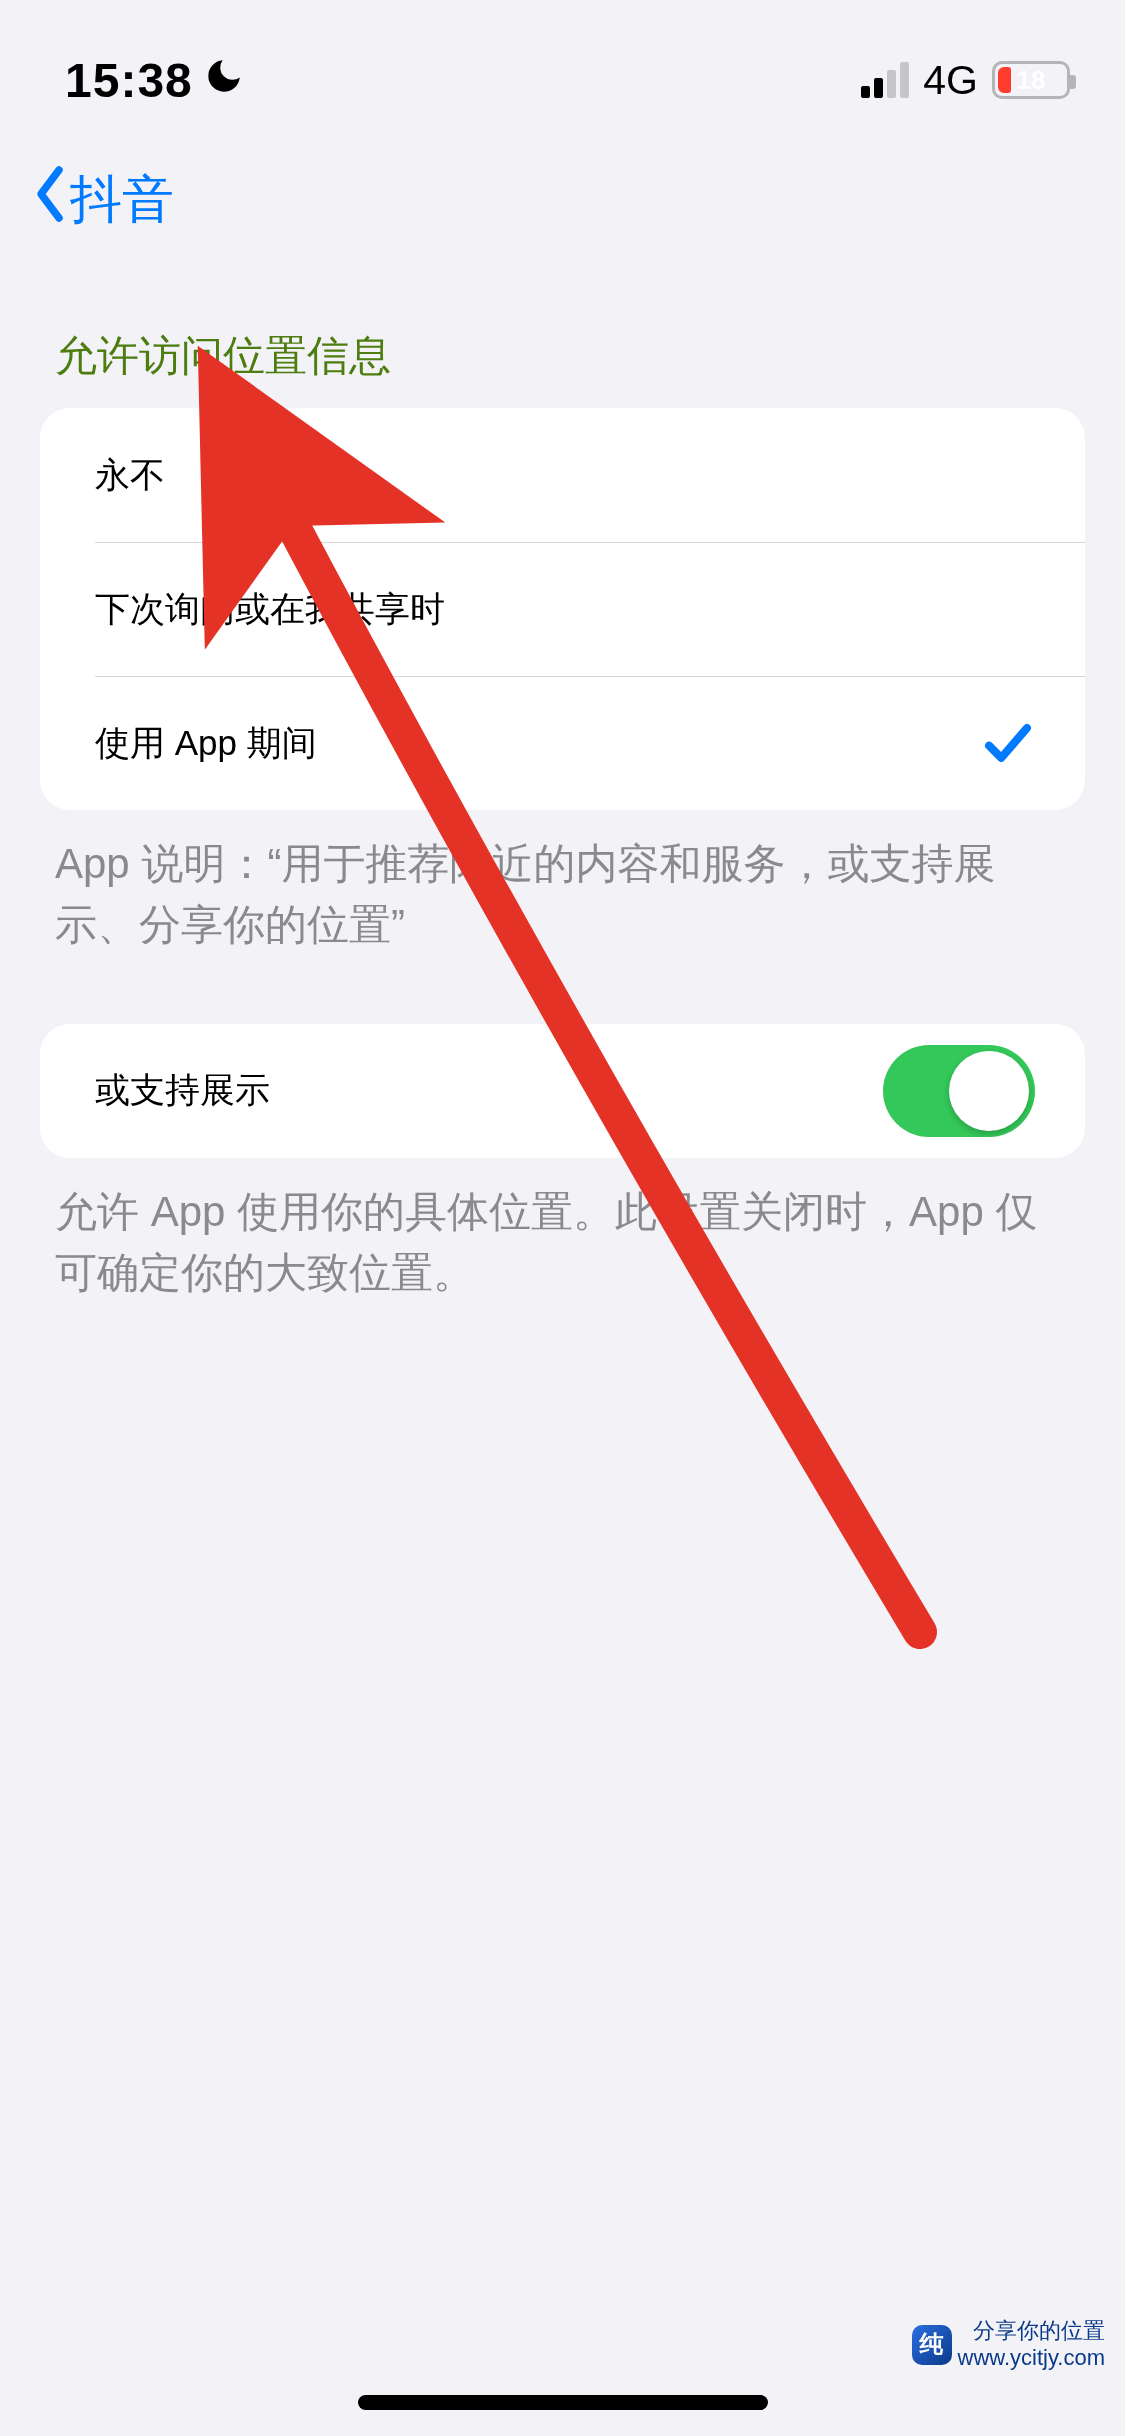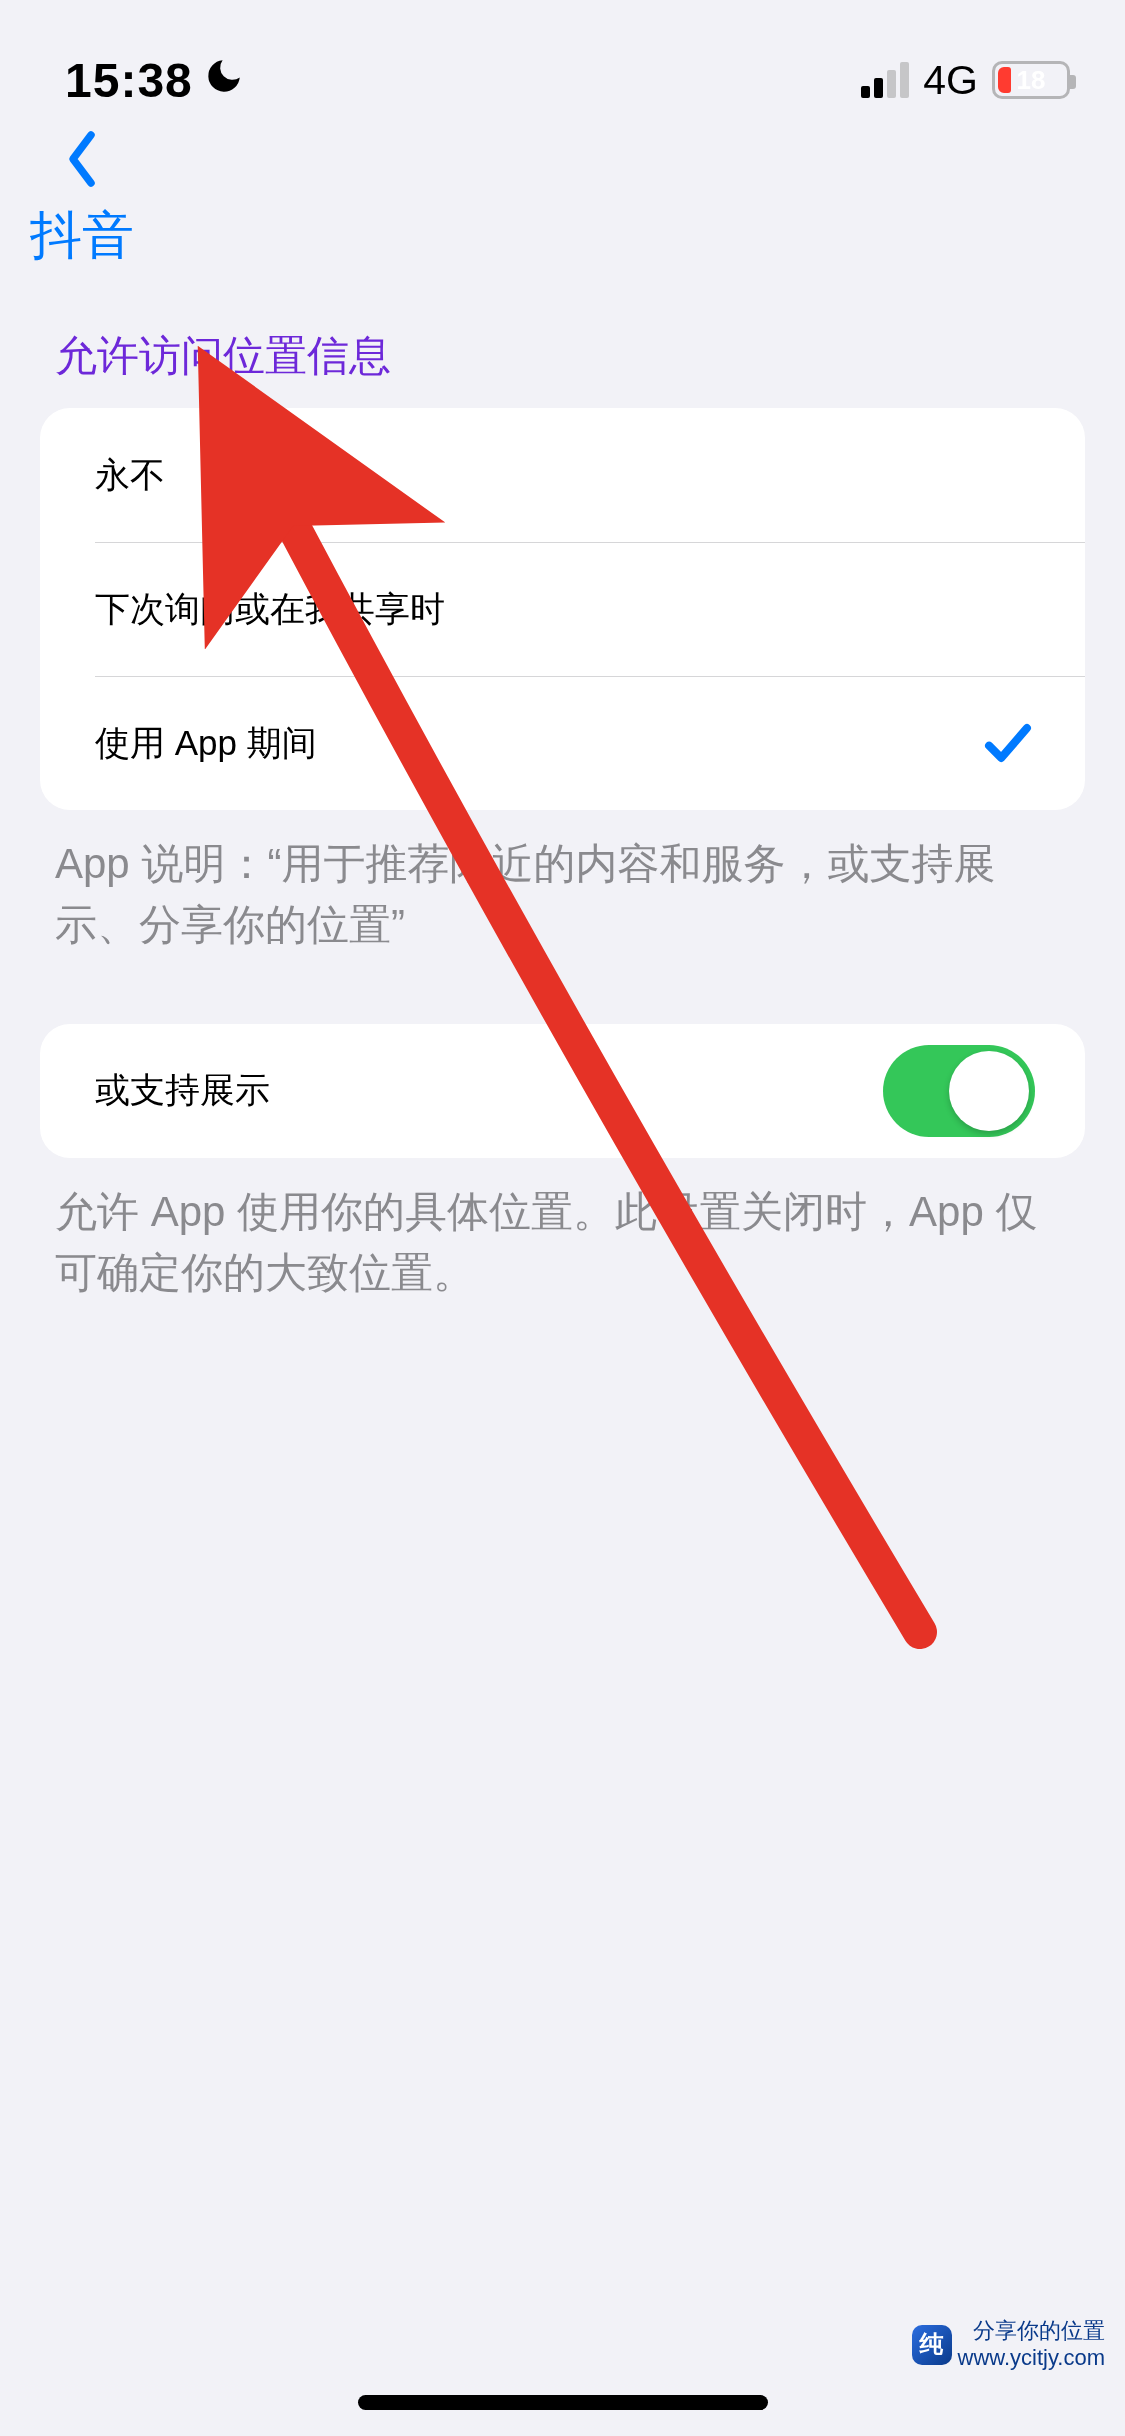--- a/index.html
+++ b/index.html
@@ -20,25 +20,25 @@
     .signal{display:flex;align-items:flex-end;gap:4px;}
     .signal span{width:9px;background:#000;border-radius:2px;}
     .signal span.off{background:#c6c6c8;}
     .net-label{font-size:41px;font-weight:500;}
     .battery{position:relative;width:78px;height:38px;border:3px solid #b5b5b7;border-radius:10px;}
     .battery::after{content:"";position:absolute;right:-9px;top:11px;width:6px;height:14px;background:#b5b5b7;border-radius:0 3px 3px 0;}
     .battery-fill{position:absolute;left:3px;top:3px;bottom:3px;width:18%;background:#ff3b30;border-radius:6px 3px 3px 6px;}
     .battery-num{position:absolute;inset:0;display:flex;align-items:center;justify-content:center;font-size:26px;font-weight:600;color:#fff;}
 
     .nav{display:flex;align-items:center;height:140px;position:relative;padding:0 30px;}
-    .back{display:flex;align-items:center;color:#007aff;font-size:52px;gap:0px;flex-direction:column;}
+    .back{display:flex;align-items:center;color:#007aff;font-size:52px;gap:0px;}
     .back svg{width:40px;height:60px;stroke:#007aff;}
     .nav-title{position:absolute;left:0;right:0;text-align:center;font-size:54px;font-weight:600;pointer-events:none;}
 
-    .section-header{font-size:42px;color:#6d28d9;padding:58px 55px 24px;}
+    .section-header{font-size:42px;color:#4d7c0f;padding:58px 55px 24px;}
     .section-footer{font-size:42px;color:#8a8a8e;padding:24px 55px 0;line-height:1.45;}
 
     .group{background:#fff;border-radius:30px;margin:0 40px;overflow:hidden;}
     .cell{display:flex;align-items:center;justify-content:space-between;min-height:134px;padding:0 50px 0 55px;font-size:35px;position:relative;}
     .cell+.cell::before{content:"";position:absolute;left:55px;right:0;top:0;height:1px;background:#d6d6d8;}
     .check{width:54px;height:54px;}
     .check svg{width:100%;height:100%;stroke:#007aff;stroke-width:6;fill:none;stroke-linecap:round;stroke-linejoin:round;}
 
     .switch{width:152px;height:92px;border-radius:46px;background:#34c759;position:relative;}
     .switch-knob{position:absolute;right:6px;top:6px;width:80px;height:80px;background:#fff;border-radius:50%;box-shadow:0 3px 6px rgba(0,0,0,.2);}

